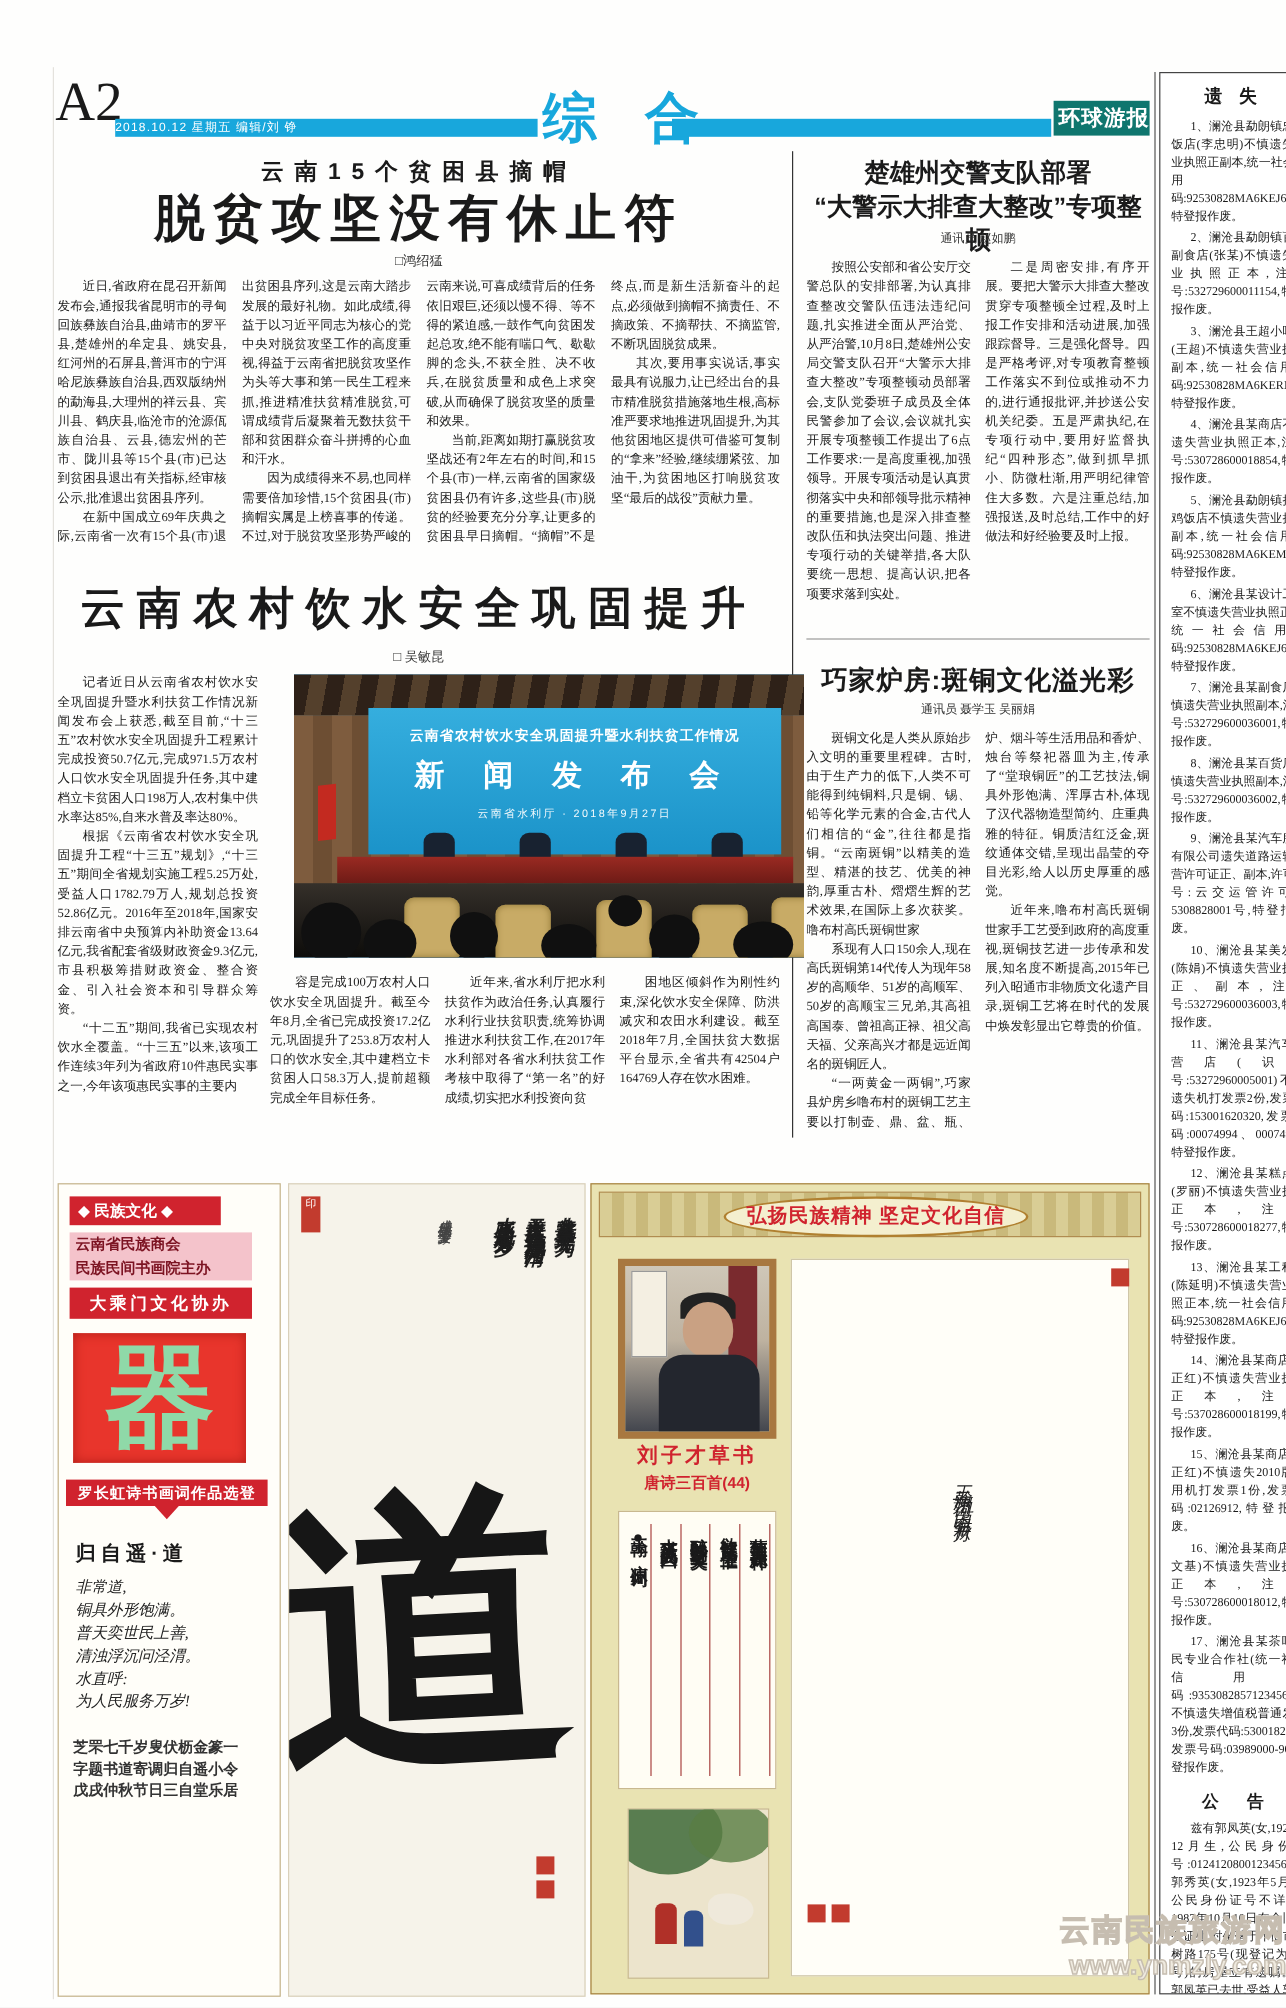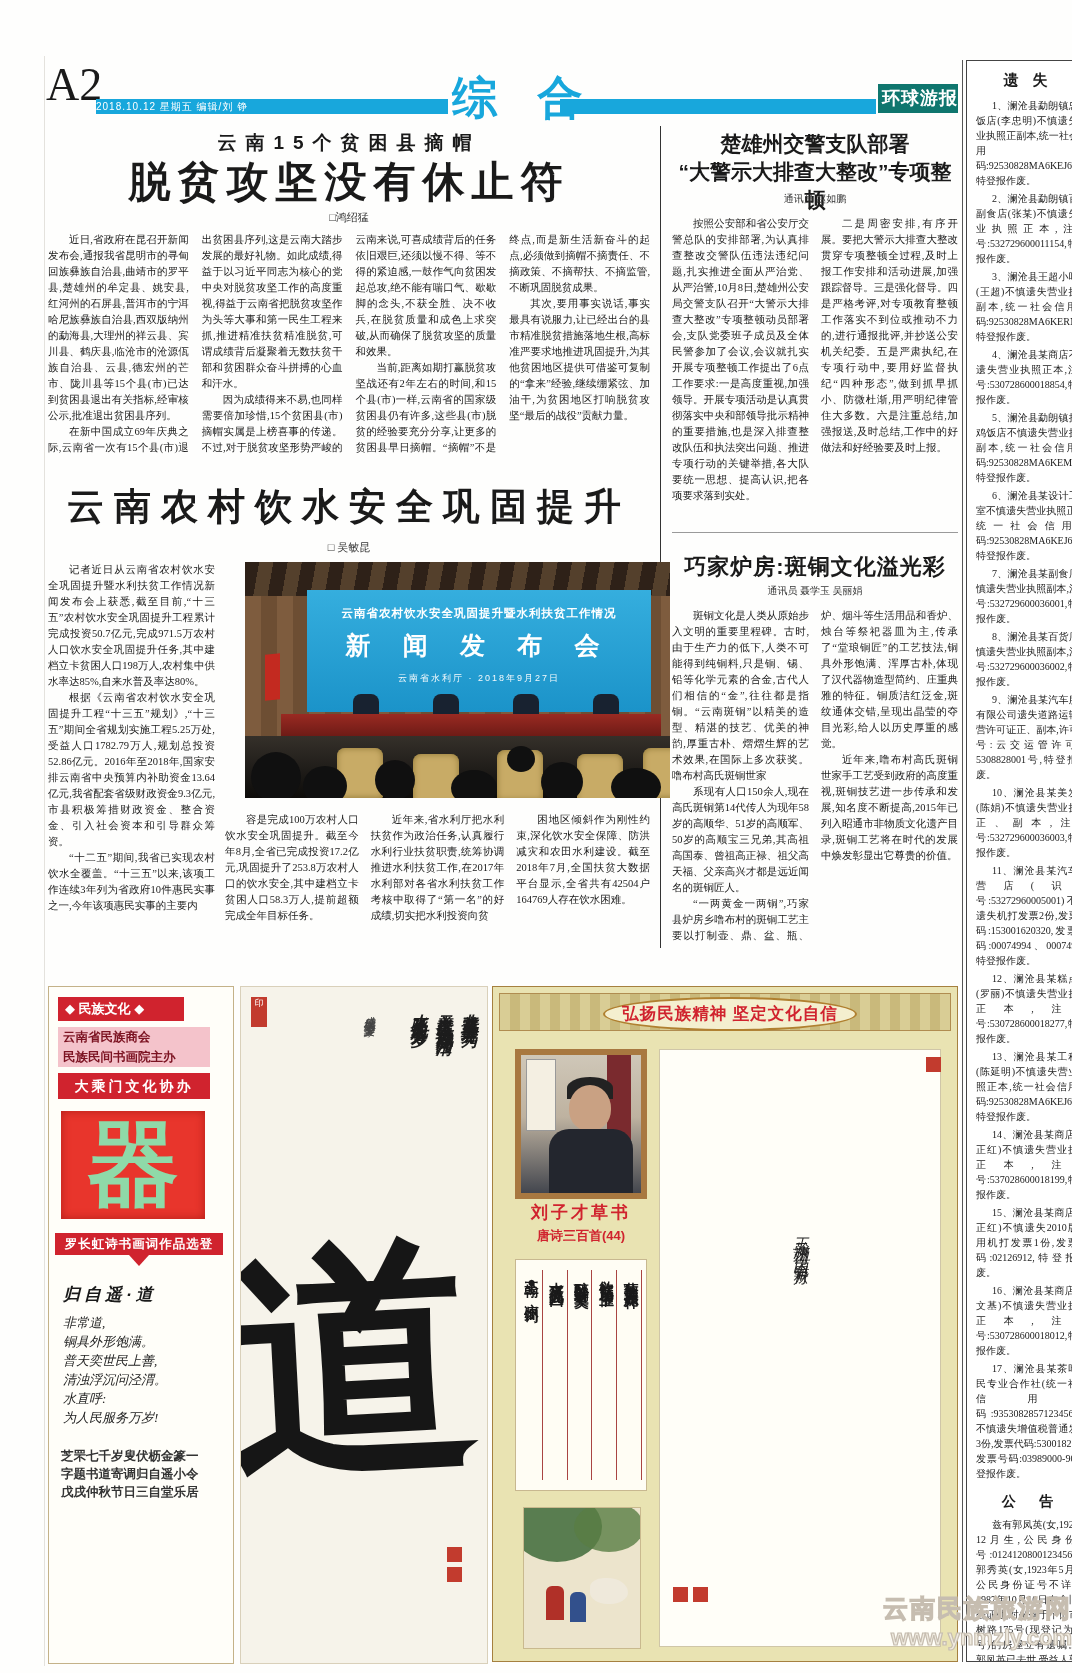--- a/index.html
+++ b/index.html
@@ -73,21 +73,21 @@
           font-weight:bold;line-height:20px;padding:0 5px;box-sizing:border-box;}
   .cb-co{left:9px;top:86px;width:152px;height:26px;background:#d0232e;color:#fff;font-size:14px;
          font-weight:bold;line-height:26px;text-align:center;letter-spacing:3px;}
   .cb-art{left:12px;top:124px;width:144px;height:108px;background:#e8352c;box-shadow:inset 0 0 10px #b31f18;
           text-align:center;overflow:hidden;}
   .cb-art span{font-size:92px;line-height:108px;color:#8fd9a8;font-weight:bold;font-family:"Liberation Serif",serif;}
   .cb-banner{left:6px;top:246px;width:168px;height:22px;background:#d0232e;color:#fff;font-size:12.5px;
              font-weight:bold;line-height:22px;text-align:center;letter-spacing:1px;}
   .cb-tri{left:80px;top:268px;width:0;height:0;border-left:10px solid transparent;
           border-right:10px solid transparent;border-top:11px solid #d0232e;}
-  .cb-ptitle{left:14px;top:296px;font-size:17px;font-weight:bold;letter-spacing:4px;font-style:italic;}
+  .cb-ptitle{left:14px;top:296px;font-size:17px;font-weight:bold;letter-spacing:4px;}
   .cb-poem{left:14px;top:326px;width:160px;font-style:italic;color:#222;}
   .cb-poem .poem-line{font-size:13px;line-height:19px;}
   .cb-colo{left:12px;top:460px;width:164px;color:#333;font-weight:bold;}
   .cb-colo .colophon-line{font-size:12.5px;line-height:18px;}
   
   #mart{left:240px;top:986px;width:246px;height:676px;background:#f6f3ea;border:1px solid #d9d0ba;overflow:hidden;}
   .ma-big{left:-14px;top:250px;font-size:250px;font-weight:bold;color:#161616;transform:rotate(-3deg);
           font-family:"Liberation Serif",serif;line-height:1;}
   .ma-side{right:8px;top:14px;height:640px;display:flex;flex-direction:row-reverse;gap:6px;position:absolute;}
   .ma-side .side-col{writing-mode:vertical-rl;font-size:16px;font-weight:bold;font-style:italic;

